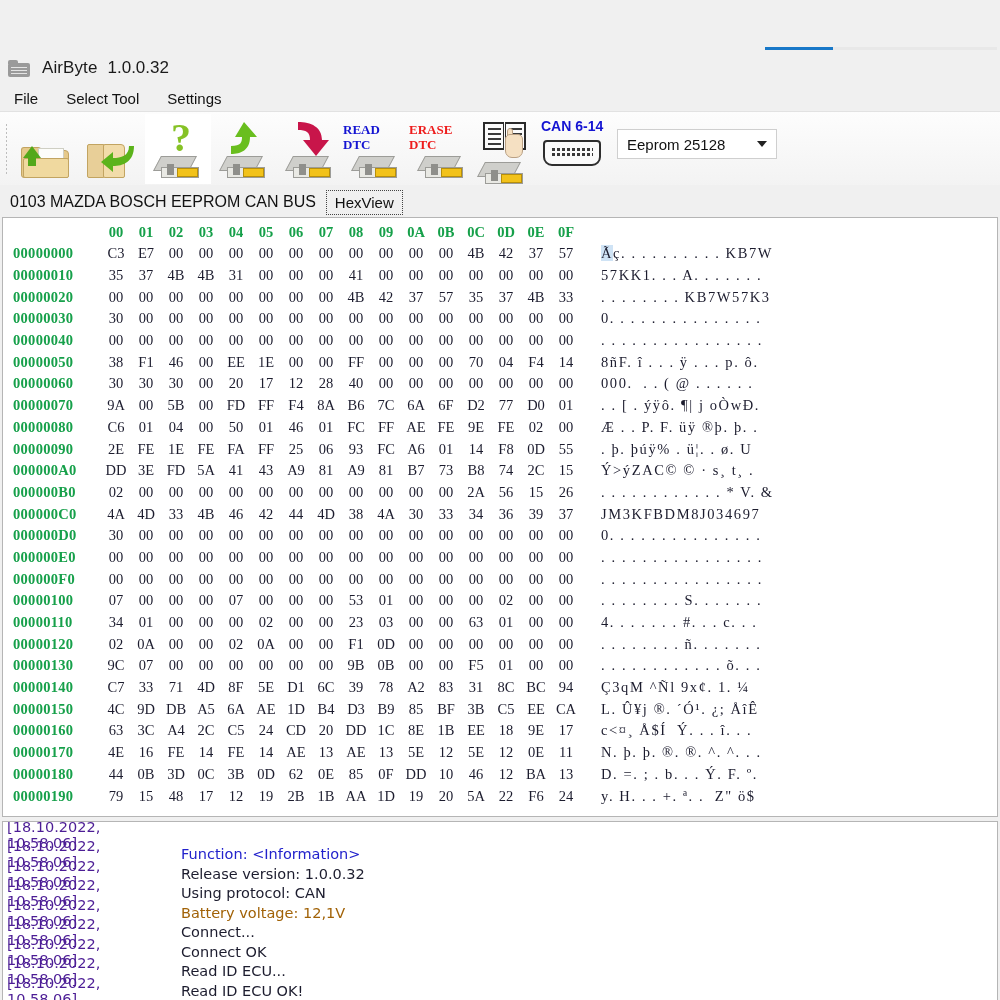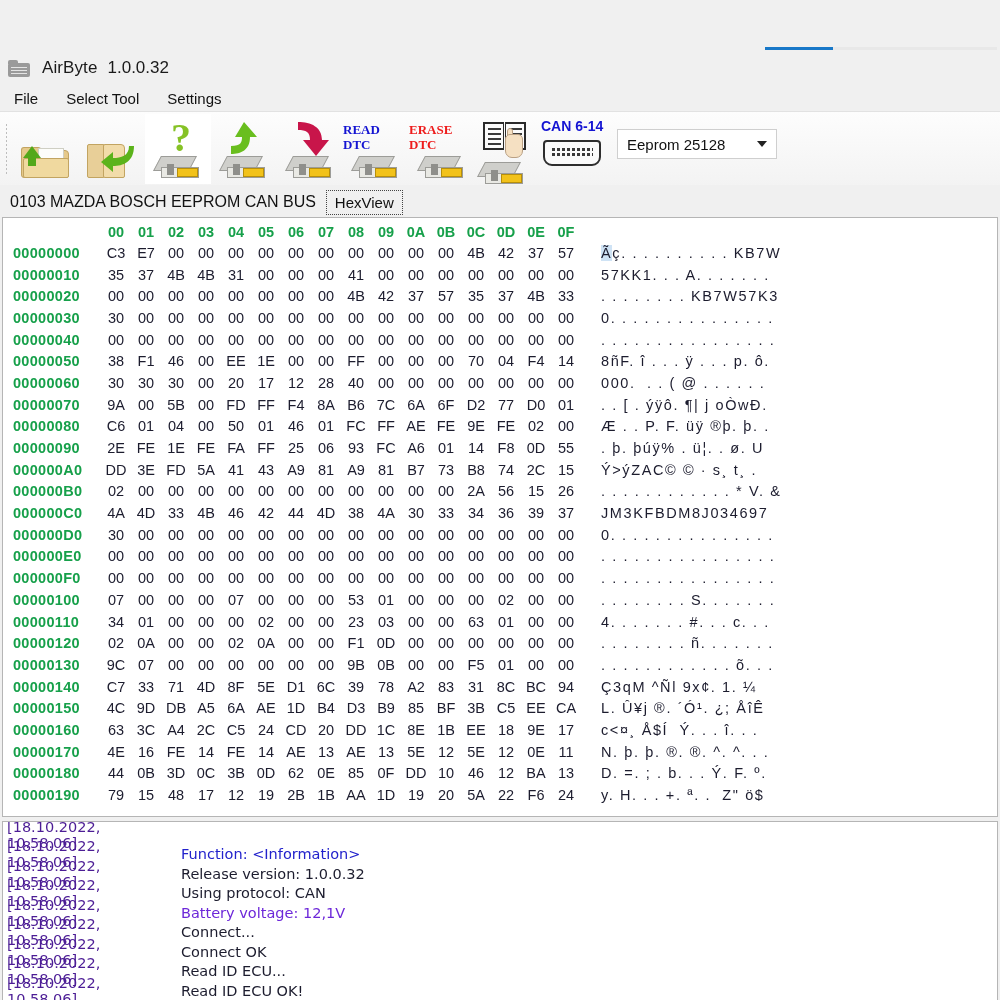--- a/index.html
+++ b/index.html
@@ -206,21 +206,21 @@
   .hexview-tab {
     margin-left: 10px; padding: 3px 8px; font-size: 15px; color: #111;
     border: 1px dotted #444; background: #f0f0f0;
   }
 
   
   .hexpanel {
     position: absolute; left: 2px; top: 174px; width: 996px; height: 600px;
     background: #ffffff; border: 1px solid #b5b5b5;
     overflow: hidden;
-    font-family: Liberation Sans, sans-serif;
+    font-family: Liberation Serif, serif;
   }
   .hexhdr {
     display: flex; padding: 6px 0 2px 0;
   }
   .hexhdr .addr-sp { width: 98px; }
   .hexhdr .cols { display: flex; }
   .hexhdr .col {
     width: 30px; text-align: center; color: #16a04a; font-size: 14.5px;
     font-weight: 600;
   }
@@ -1052,21 +1052,21 @@
         <div class="logrow">
           <div class="logts">[18.10.2022, 10.58.06]</div>
           <div class="logmsg" style="color: rgb(28, 28, 46);">Release version: 1.0.0.32</div>
         </div>
         <div class="logrow">
           <div class="logts">[18.10.2022, 10.58.06]</div>
           <div class="logmsg" style="color: rgb(28, 28, 46);">Using protocol: CAN</div>
         </div>
         <div class="logrow">
           <div class="logts">[18.10.2022, 10.58.06]</div>
-          <div class="logmsg" style="color: #6d28d9;">Battery voltage: 12,1V</div>
+          <div class="logmsg" style="color: #a16207;">Battery voltage: 12,1V</div>
         </div>
         <div class="logrow">
           <div class="logts">[18.10.2022, 10.58.06]</div>
           <div class="logmsg" style="color: rgb(28, 28, 46);">Connect...</div>
         </div>
         <div class="logrow">
           <div class="logts">[18.10.2022, 10.58.06]</div>
           <div class="logmsg" style="color: rgb(28, 28, 46);">Connect OK</div>
         </div>
         <div class="logrow">

